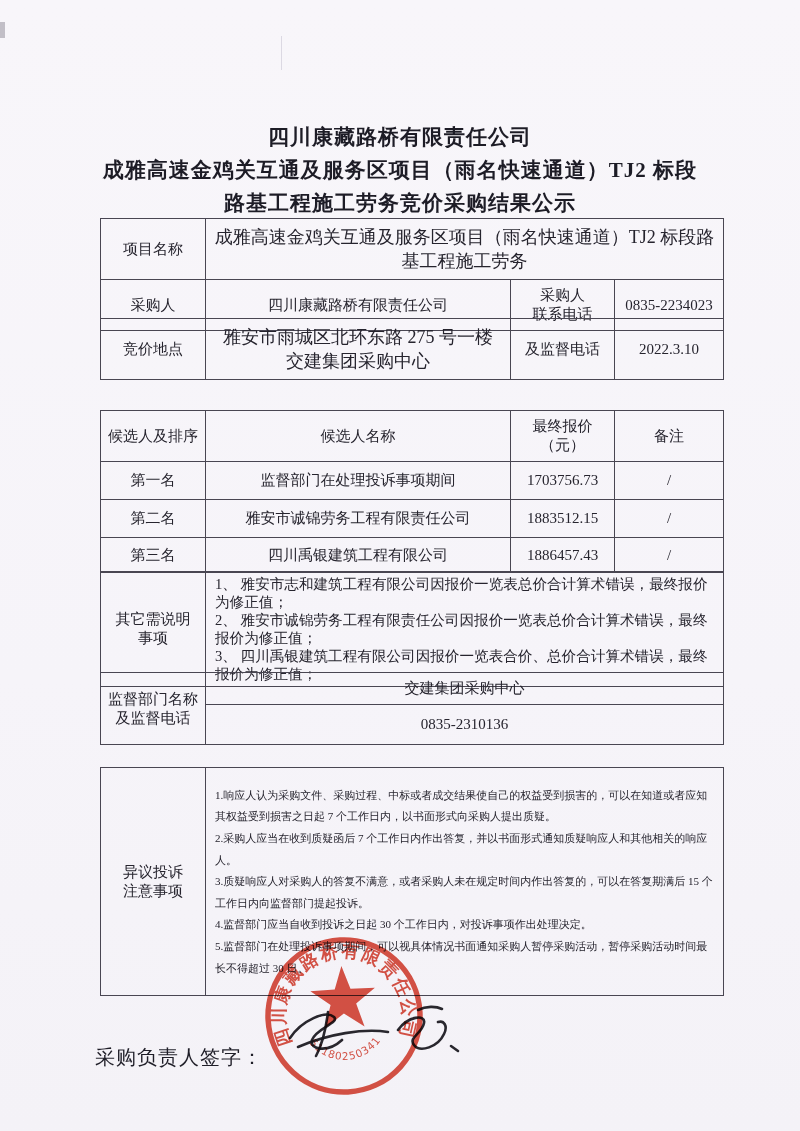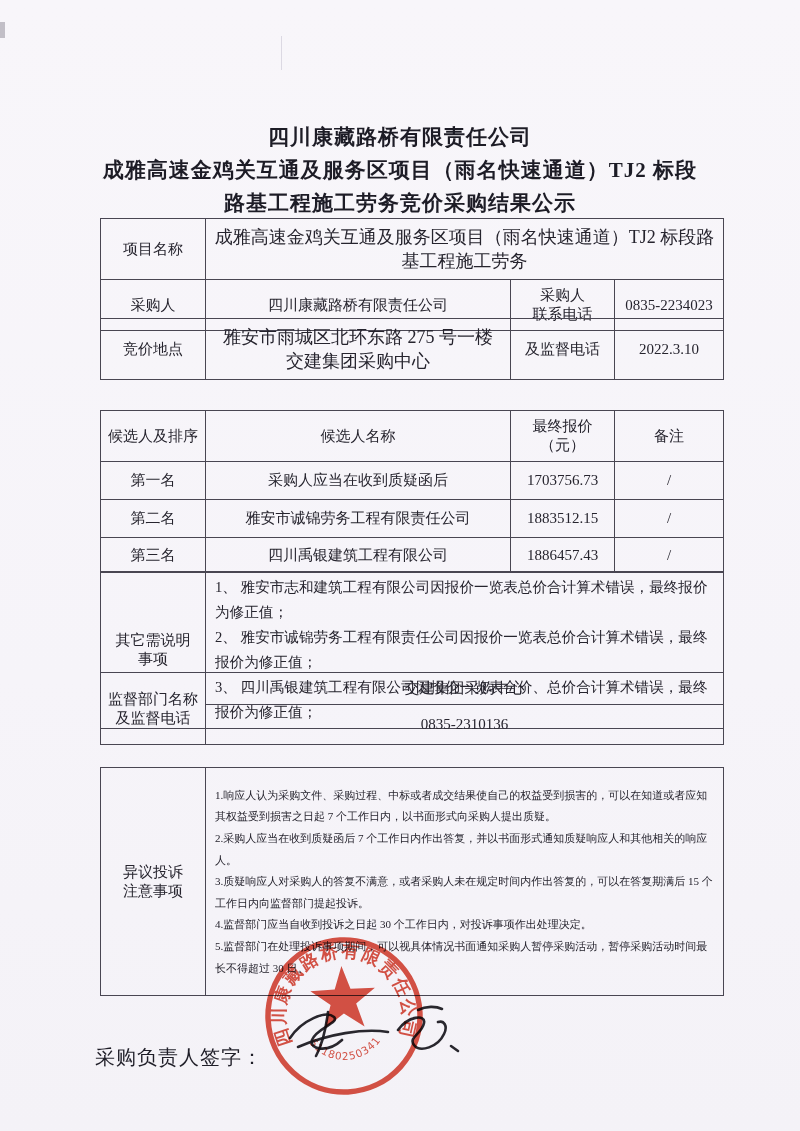--- a/index.html
+++ b/index.html
@@ -15,21 +15,21 @@
     letter-spacing:1px;color:#1d1c26;
   }
   table{border-collapse:collapse;table-layout:fixed;position:absolute;left:100px;width:623px;}
   td{
     border:1.5px solid #494652;text-align:center;vertical-align:middle;
     font-size:15px;padding:6px 4px;color:#26242e;overflow:hidden;
   }
   .preline{white-space:pre-line;}
   .cell-sm{font-size:18px;}
   .notes-cell{text-align:left;padding:3px 6px 3px 9px;}
-  .notes-cell div{font-size:14.6px;line-height:25px;}
+  .notes-cell div{font-size:14.6px;line-height:18px;}
   .obj-cell{text-align:left;padding:7px 5px 6px 9px;}
   .obj-cell div{font-size:11px;line-height:21.6px;}
   .sig-label{
     position:absolute;left:95px;top:1044px;font-size:20px;font-weight:normal;
     letter-spacing:1px;color:#1f1e28;
   }
   .stamp-svg{
     position:absolute;left:244px;top:916px;width:200px;height:200px;
     mix-blend-mode:multiply;opacity:.88;transform:rotate(-3deg);
   }
@@ -103,21 +103,21 @@
     <tbody>
         <tr style="height:34px">
       <td>候选人及排序</td>
       <td>候选人名称</td>
       <td class="preline">最终报价
 （元）</td>
       <td>备注</td>
     </tr>
     <tr style="height:38px">
       <td>第一名</td>
-      <td>采购人应当在收到质疑函后</td>
+      <td>监督部门在处理投诉事项期间</td>
       <td>1703756.73</td>
       <td>/</td>
     </tr>
     <tr style="height:38px">
       <td>第二名</td>
       <td>雅安市诚锦劳务工程有限责任公司</td>
       <td>1883512.15</td>
       <td>/</td>
     </tr>
     <tr style="height:35px">

